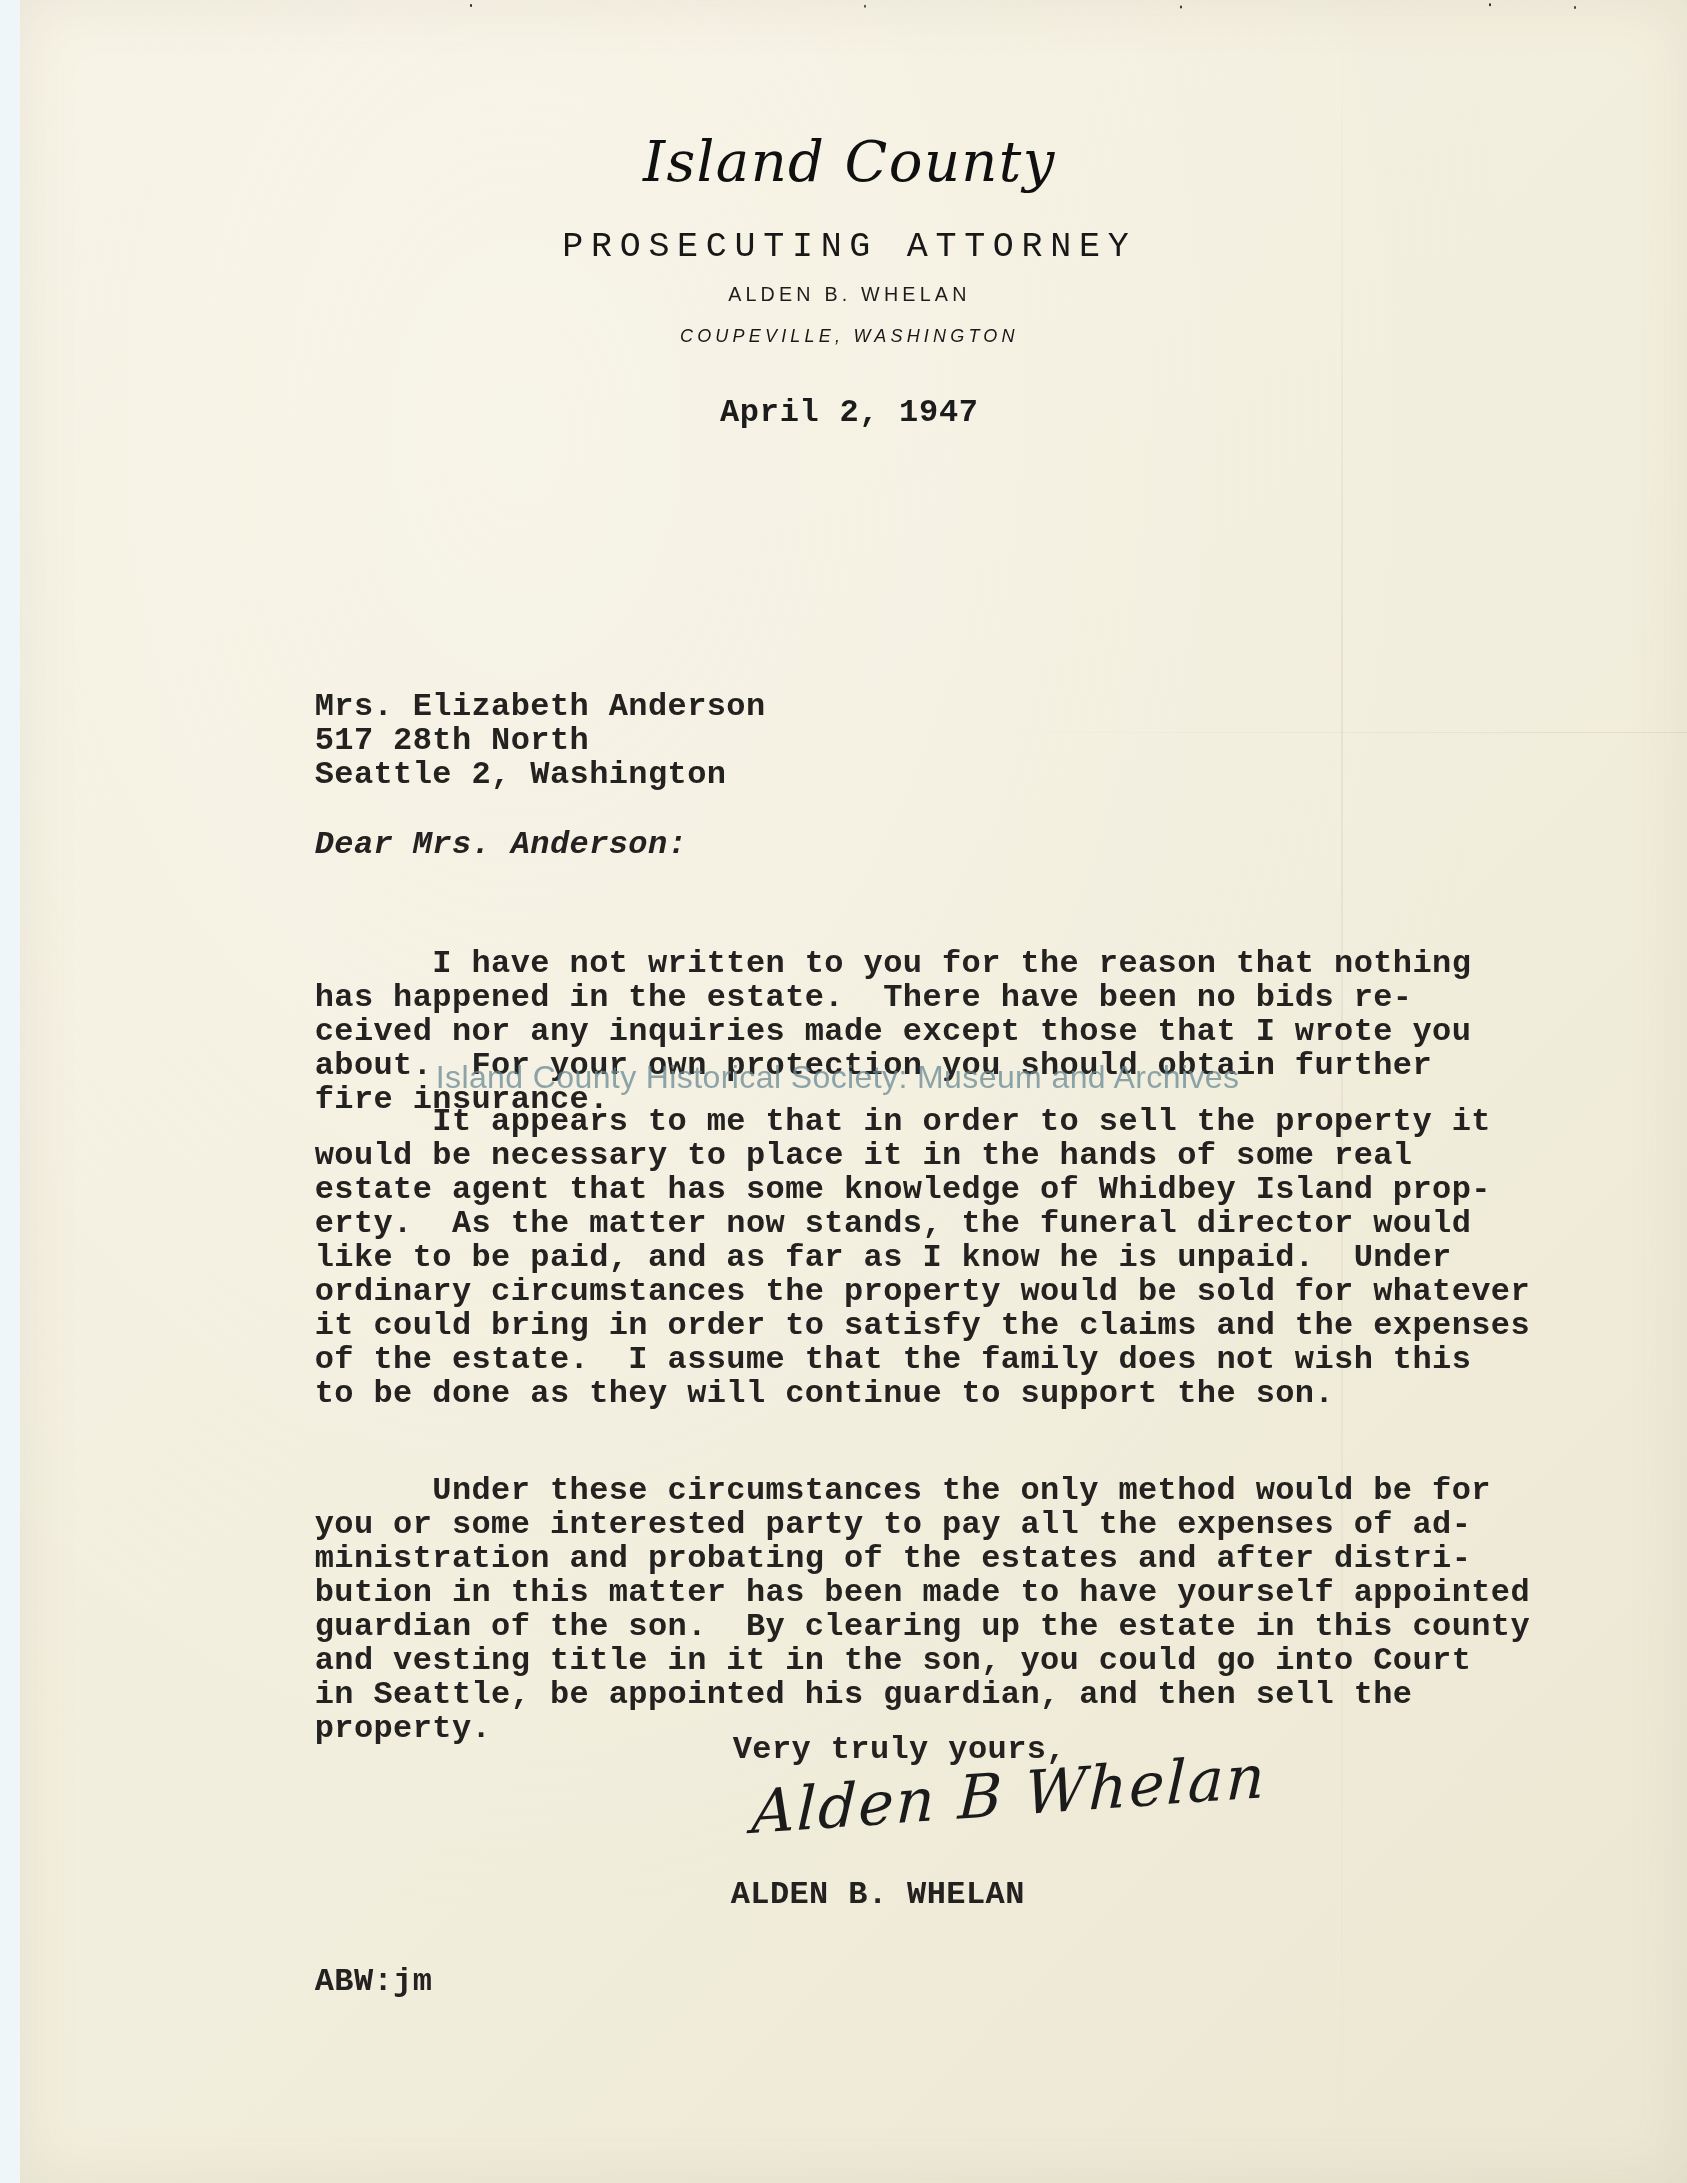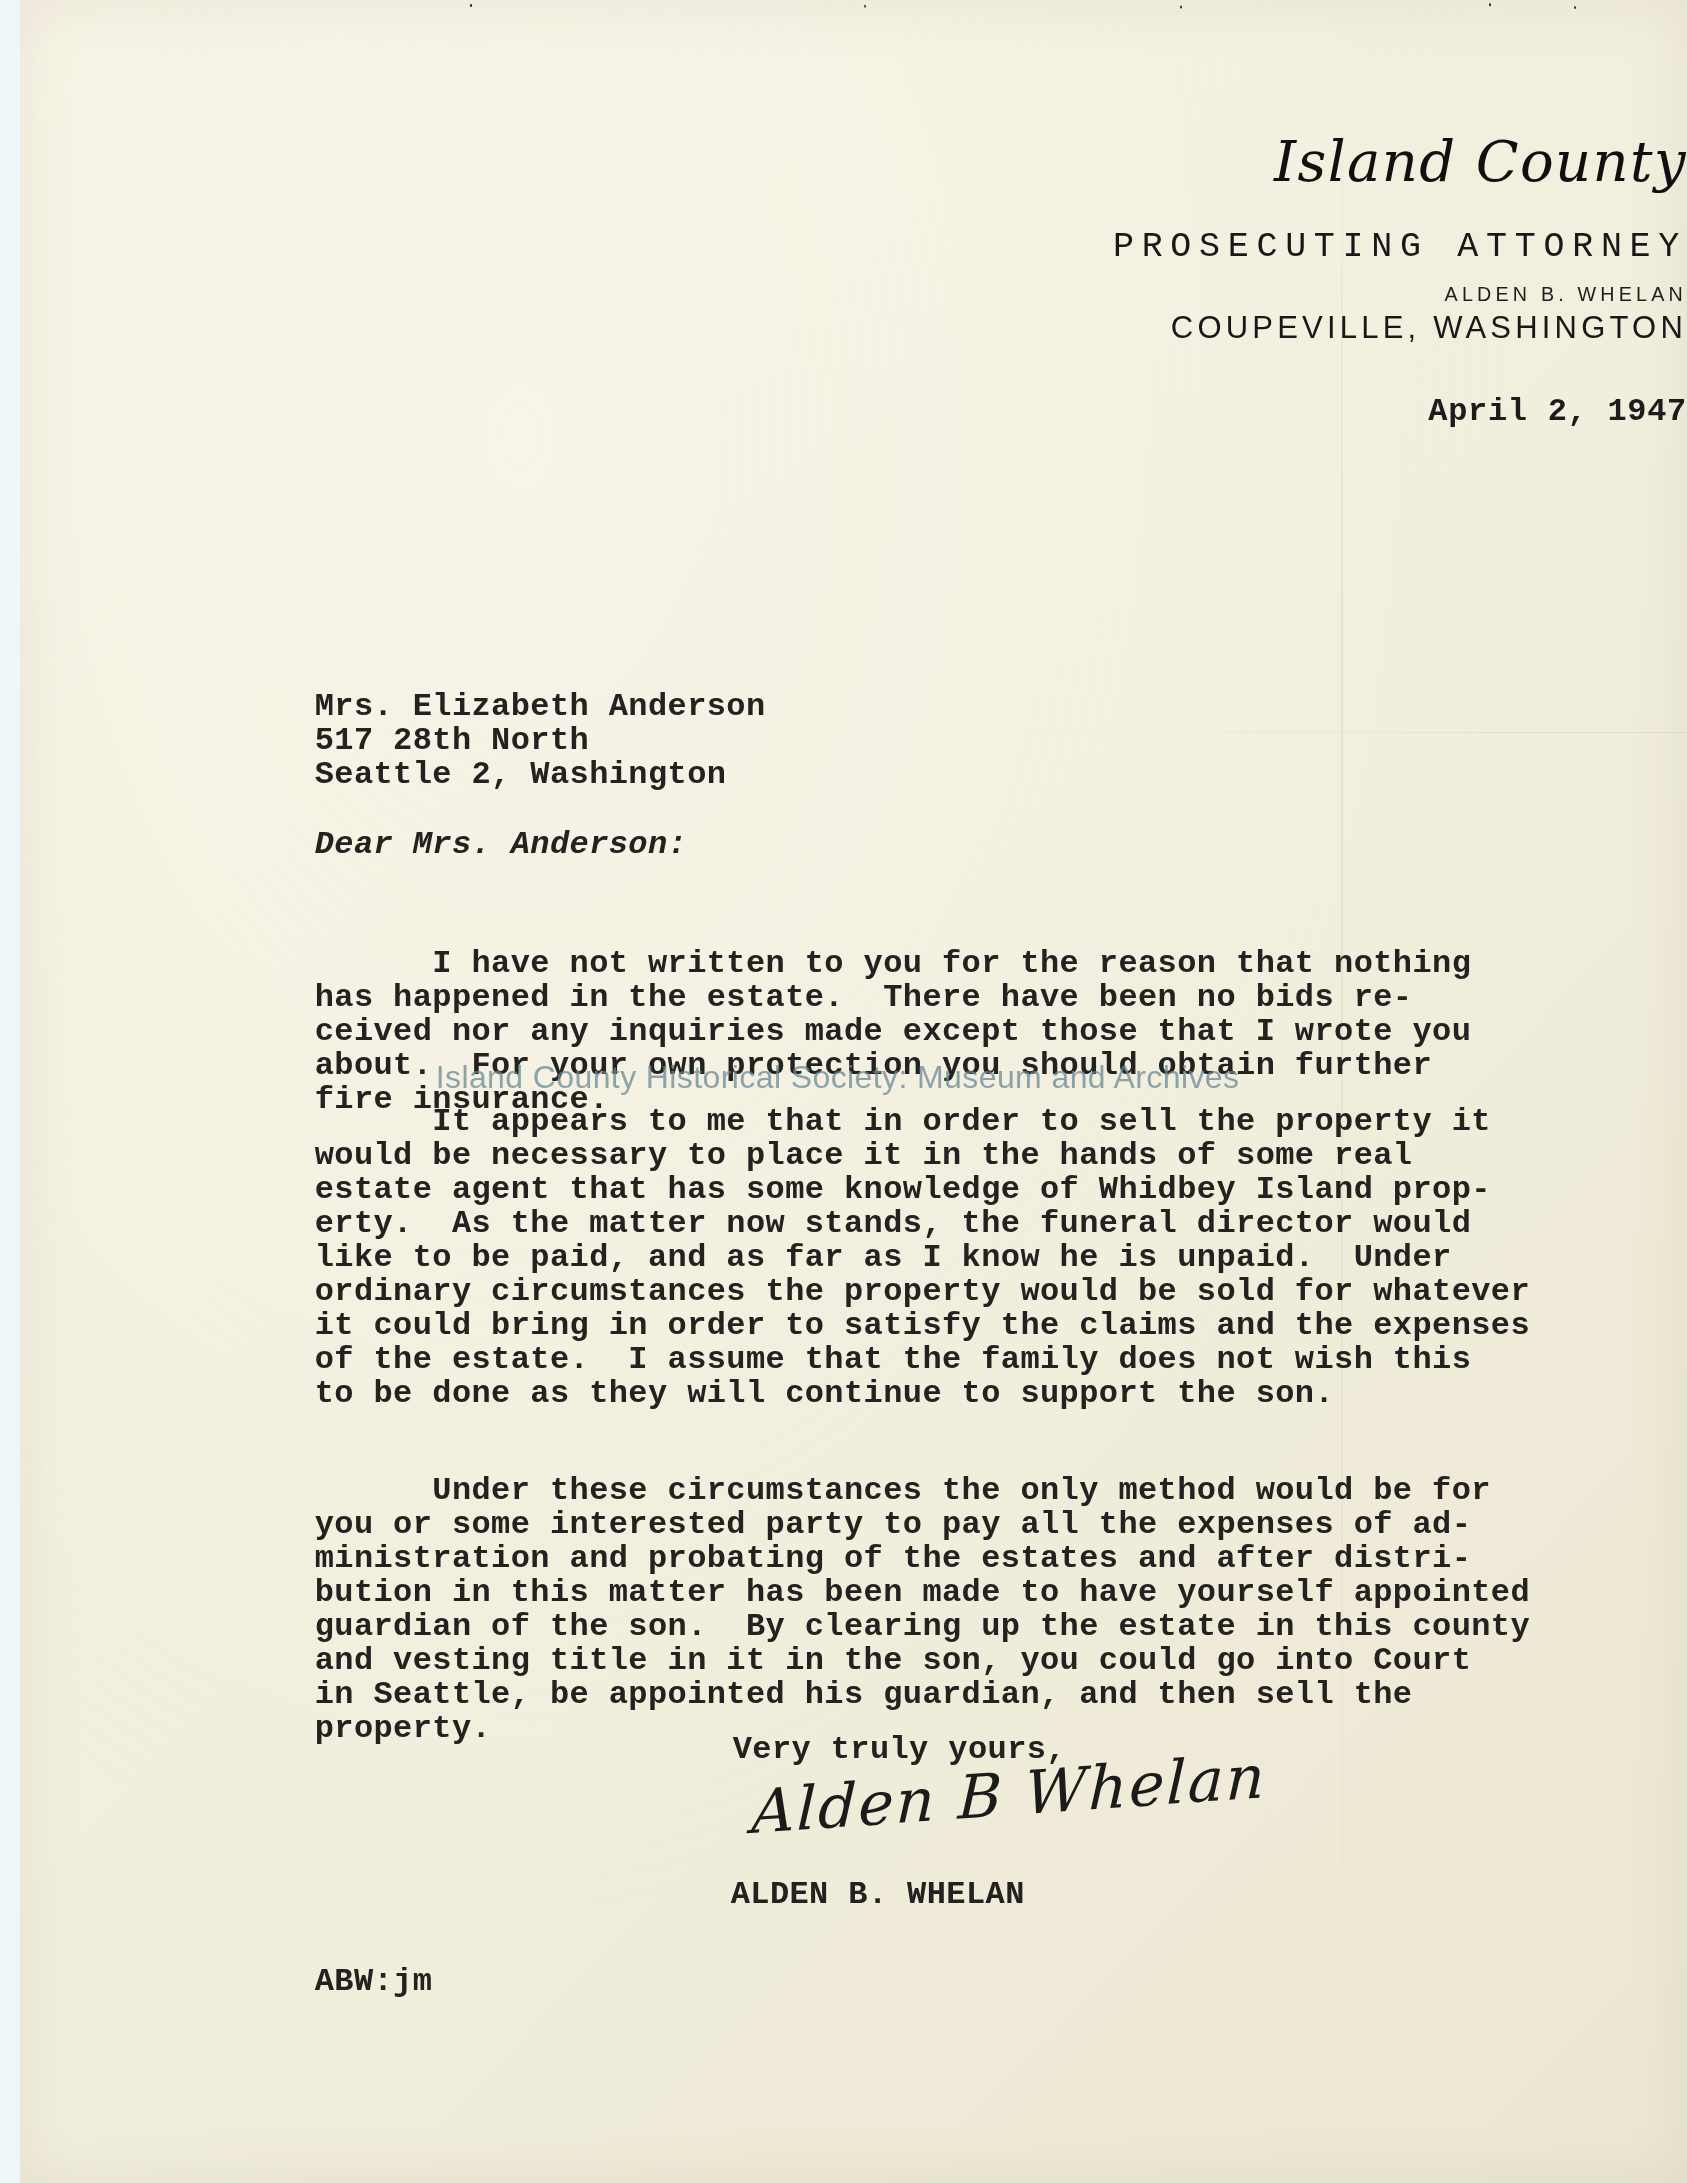--- a/index.html
+++ b/index.html
@@ -24,40 +24,40 @@
   .crease-h{
     position:absolute;left:55%;right:0;height:1.4px;
     background:linear-gradient(90deg,rgba(120,110,85,0.0),rgba(120,110,85,0.12));
   }
   .specks{
     position:absolute;left:450px;top:4.2px;width:2.8px;height:2.8px;border-radius:50%;
     background:#2a2a2a;
     box-shadow:710px 1.4px 0 #333, 1019px -0.7px 0 #2a2a2a, 1104px 2.1px 0 #444, 394px 0.7px 0 #555;
   }
   
-  .letterhead{position:absolute;left:0;right:0;top:134px;text-align:right;color:#141414;}
+  .letterhead{position:absolute;left:0;right:8px;top:134px;text-align:center;color:#141414;}
   .lh-script{
     font-family:"DejaVu Serif","Liberation Serif",serif;
     font-style:italic;font-size:56px;line-height:1;color:#101010;
     letter-spacing:1.4px;
   }
   .lh-office{
     margin-top:37px;
     font-family:Liberation Mono, monospace;
     font-size:35px;letter-spacing:7.7px;color:#181818;
   }
   .lh-attorney{
     margin-top:15.5px;
     font-family:"Liberation Sans","DejaVu Sans",sans-serif;
     font-size:19.7px;letter-spacing:4.2px;color:#1d1d1d;
   }
   .lh-city{
-    margin-top:4px;
+    margin-top:20px;
     font-family:"Liberation Sans","DejaVu Sans",sans-serif;
-    font-size:31px;letter-spacing:4.2px;color:#181818;
+    font-size:18px;letter-spacing:4.2px;color:#181818;font-style:italic;
   }
   .lh-date{
     margin-top:47px;
     font-size:32px;font-weight:700;letter-spacing:0.7px;color:#1c1c1c;
   }
   
   .typed{
     position:absolute;
     font-size:32px;line-height:34px;font-weight:700;
     letter-spacing:0.4px;color:#242220;

